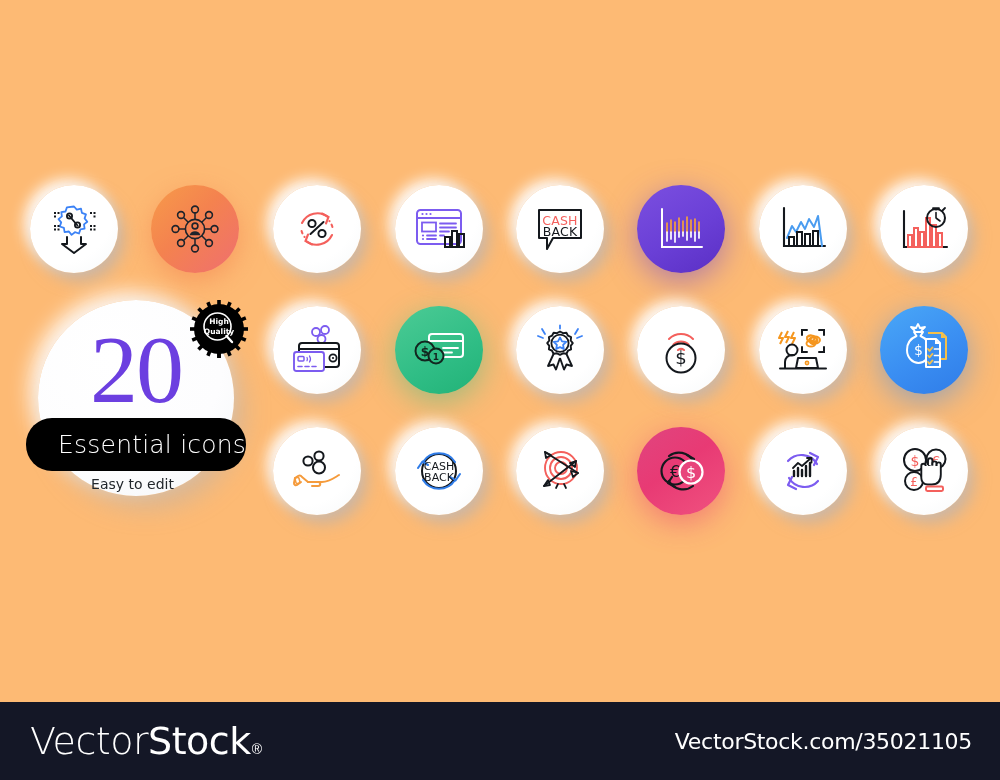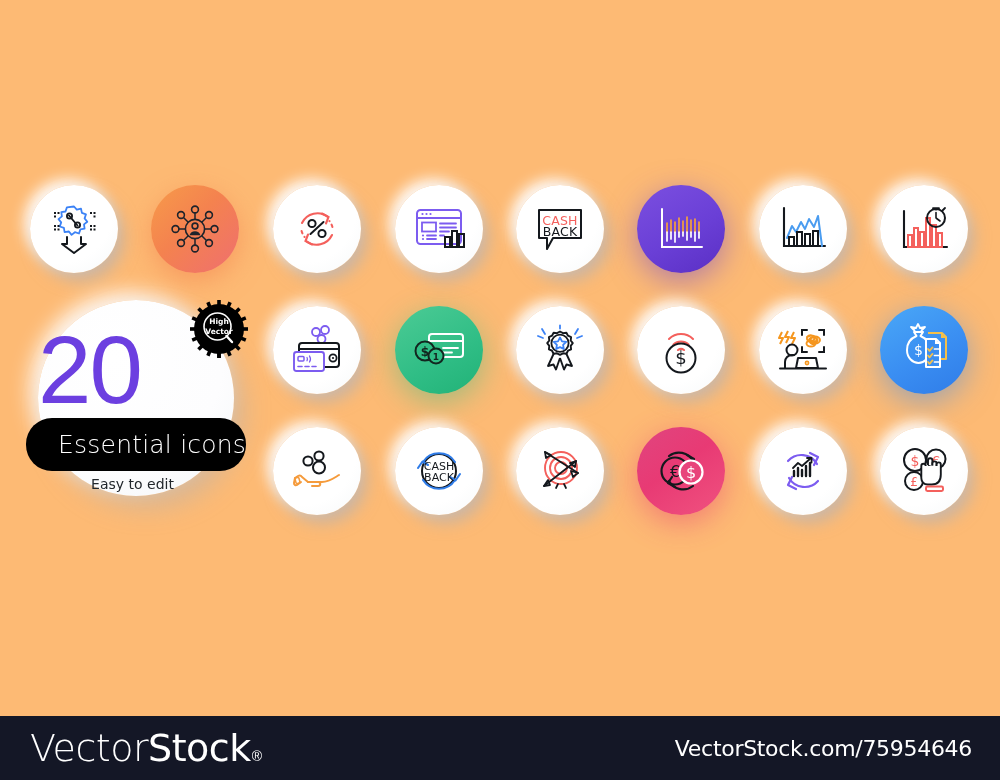--- a/index.html
+++ b/index.html
@@ -59,26 +59,27 @@
     left: 38px; top: 300px;
     width: 196px; height: 196px;
     border-radius: 50%;
     background: radial-gradient(circle at 38% 30%, #ffffff 0%, #fdfdfe 60%, #f3f5f7 100%);
     box-shadow: 10px 12px 26px rgba(163,177,198,0.40),
                -8px -8px 20px rgba(255,255,255,0.9);
   }
   #promo-number {
     position: absolute;
     left: 0; right: 0; top: 22px;
+    text-align: center;
     font-size: 96px;
     line-height: 1;
     font-weight: 400;
     color: #6c3fe0;
     letter-spacing: -2px;
-    font-family: Liberation Sans, sans-serif;
+    font-family: Liberation Serif, serif;
   }
   #promo-pill {
     position: absolute;
     left: -12px; top: 118px;
     width: 220px; height: 53px;
     background: #000;
     border-radius: 26px;
     display: flex;
     align-items: center;
     justify-content: flex-end;
@@ -112,21 +113,21 @@
     line-height: 9.5px;
     font-weight: 700;
     font-family: "DejaVu Sans", sans-serif;
     white-space: pre-line;
   }
 
   
   #footer {
     position: absolute;
     left: 0; bottom: 0;
-    width: 1000px; height: 64px;
+    width: 1000px; height: 78px;
     background: #141726;
     display: flex;
     align-items: center;
   }
   #wordmark {
     position: absolute;
     left: 30px;
     display: flex;
     align-items: baseline;
     color: #fff;
@@ -355,21 +356,21 @@
             <rect x="29.2" y="2" width="3.6" height="7" transform="rotate(247.5 31 31)"></rect>
             <rect x="29.2" y="2" width="3.6" height="7" transform="rotate(292.5 31 31)"></rect>
             <rect x="29.2" y="2" width="3.6" height="7" transform="rotate(315 31 31)"></rect>
             <rect x="29.2" y="2" width="3.6" height="7" transform="rotate(337.5 31 31)"></rect>
           </g>
         </g>
         <circle cx="29.5" cy="28.5" r="13.5" fill="none" stroke="#fff" stroke-width="1.6"></circle>
         <line x1="38.5" y1="38" x2="44" y2="44" stroke="#fff" stroke-width="2.4" stroke-linecap="round"></line>
       </svg>
       <div class="qb-text">High
-Vector</div>
+Quality</div>
     </div>
   </div>
 
   <div class="tile plain" style="left:273px; top:306px;">
     <svg width="58" height="52" viewBox="0 0 58 52">
       <circle cx="28" cy="8" r="4" fill="none" stroke="#7c5cf0" stroke-width="1.8"></circle>
       <circle cx="37" cy="6" r="4" fill="none" stroke="#7c5cf0" stroke-width="1.8"></circle>
       <circle cx="33.5" cy="15" r="4" fill="none" stroke="#7c5cf0" stroke-width="1.8"></circle>
       <path d="M14 19 h34 a3 3 0 0 1 3 3 v18 a3 3 0 0 1 -3 3 h-34 a3 3 0 0 1 -3 -3 v-18 a3 3 0 0 1 3 -3 z" fill="none" stroke="#14181d" stroke-width="2"></path>
       <line x1="11" y1="25" x2="51" y2="25" stroke="#14181d" stroke-width="1.8"></line>
@@ -571,16 +572,16 @@
       <rect x="31" y="43.5" width="17" height="4.5" rx="1.4" fill="none" stroke="#f4605c" stroke-width="2"></rect>
     </svg>
   </div>
 
   <div id="footer">
     <div id="wordmark">
       <span class="w-light">Vector</span>
         <span class="w-bold">Stock</span>
         <span class="w-reg">®</span>
     </div>
-    <div id="footer-url">VectorStock.com/75954646</div>
+    <div id="footer-url">VectorStock.com/35021105</div>
   </div>
 
 </div>
 
 </body></html>

